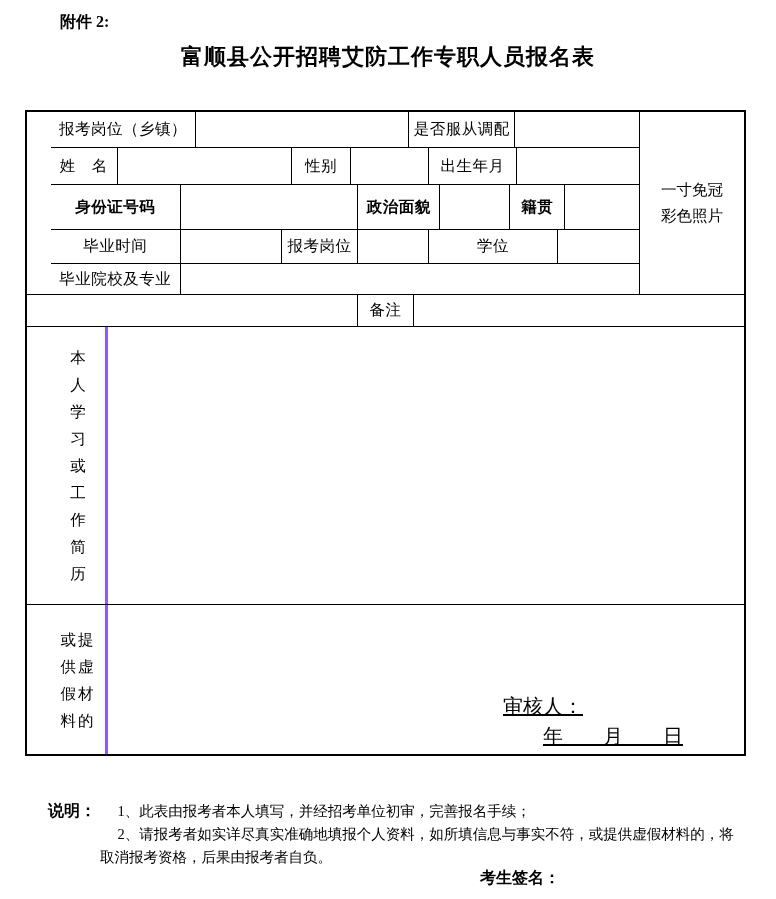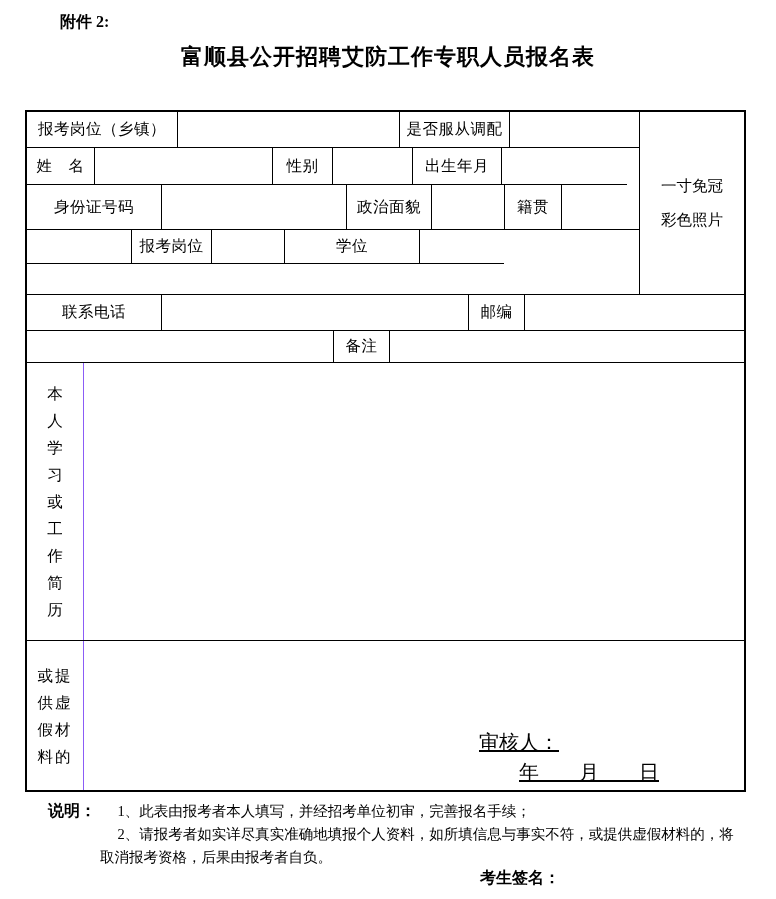--- a/index.html
+++ b/index.html
@@ -22,38 +22,38 @@
   }
   
   .form-table {
     position: absolute; left: 25px; top: 110px;
     width: 721px;
     border: 2px solid #000;
     font-size: 15.5px;
   }
   .toprow { display: flex; border-bottom: 1px solid #000; }
   .left-rows { width: 612px; }
-  .frow { display: flex; width: 100%; }
+  .frow { display: flex; width: 100%; padding-left: 24px; }
   .cell {
     border-right: 1px solid #000;
     display: flex; align-items: center; justify-content: center;
     text-align: center;
   }
   .cell:last-child { border-right: none; }
   .bb { border-bottom: 1px solid #000; }
   .lbl { letter-spacing: 0.5px; }
   .photo-cell {
     width: 105px; border-left: 1px solid #000;
     display: flex; align-items: center; justify-content: center;
   }
-  .photo-text { width: 68px; word-break: break-all; line-height: 34px; text-align: center; }
-  .h36 { height: 36px; } .h37 { height: 37px; } .h45 { height: 45px; }
+  .photo-text { width: 68px; word-break: break-all; line-height: 26px; text-align: center; }
+  .h36 { height: 36px; } .h37 { height: 37px; } .h45 { height: 45px; font-weight: bold; }
   .h34 { height: 34px; } .h30 { height: 30px; } .h32 { height: 32px; }
   .h278 { height: 278px; } .h149 { height: 149px; }
-  .vcell { width: 57px; border-right: 1px solid #8b5cf6;
+  .vcell { width: 57px; border-right: 3px solid #8b5cf6;
     display: flex; align-items: center; justify-content: center; }
   .v1 { width: 17px; word-break: break-all; line-height: 27px; text-align: center; }
   .v2 { width: 35px; word-break: break-all; line-height: 27px; text-align: center; letter-spacing: 2px; }
   .bigblank { flex: 1; }
   .review-content { flex: 1; position: relative; }
   .reviewer-block { position: absolute; left: 395px; top: 86px; line-height: 30px; font-size: 20px; text-decoration: underline; }
   .reviewer-date { padding-left: 40px; white-space: pre; }
   
   .notes {
     position: absolute; left: 0; top: 800px;
@@ -100,43 +100,39 @@
       <div class="frow h45">
         <div class="cell bb lbl" style="width:135px">身份证号码</div>
         <div class="cell bb" style="width:185px"></div>
         <div class="cell bb lbl" style="width:85px">政治面貌</div>
         <div class="cell bb" style="width:73px"></div>
         <div class="cell bb lbl" style="width:57px">籍贯</div>
         <div class="cell bb" style="width:77px"></div>
       </div>
 
       <div class="frow h34">
+        <div class="cell bb lbl" style="width:135px">毕业时间</div>
         <div class="cell bb" style="width:105px"></div>
         <div class="cell bb lbl" style="width:80px">报考岗位</div>
         <div class="cell bb" style="width:73px"></div>
         <div class="cell bb lbl" style="width:135px">学位</div>
         <div class="cell bb" style="width:84px"></div>
       </div>
 
       <div class="frow h30">
+        <div class="cell lbl" style="width:135px">毕业院校及专业</div>
         <div class="cell" style="width:477px"></div>
       </div>
     </div>
 
     <div class="photo-cell">
       <div class="photo-text">一寸免冠彩色照片</div>
     </div>
   </div>
 
-  <div class="frow h36 bb">
-    <div class="cell lbl" style="width:135px">联系电话</div>
-    <div class="cell" style="width:307px"></div>
-    <div class="cell lbl" style="width:56px">邮编</div>
-    <div class="cell" style="width:219px"></div>
-  </div>
 
   <div class="frow h32 bb">
     <div class="cell" style="width:307px"></div>
     <div class="cell lbl" style="width:56px">备注</div>
     <div class="cell" style="width:219px"></div>
   </div>
 
   <div class="frow h278 bb">
     <div class="vcell">
       <div class="v1">本人学习或工作简历</div>

